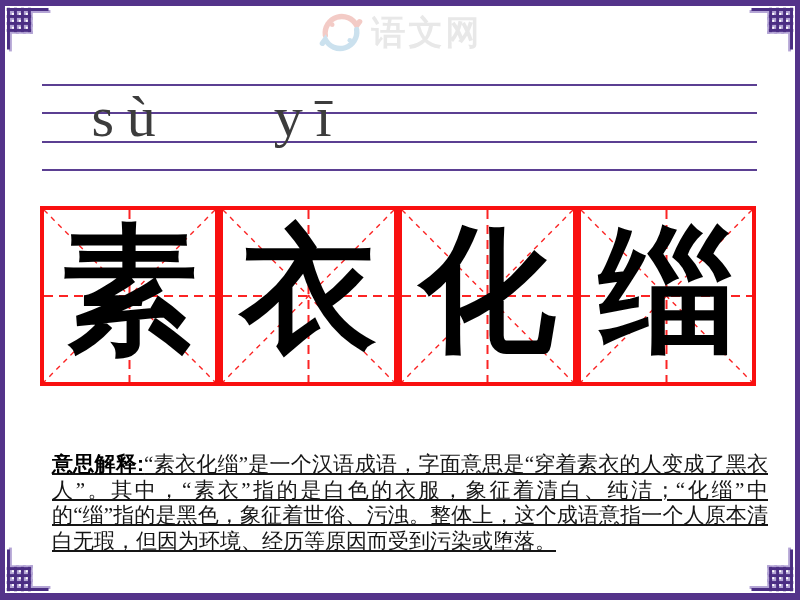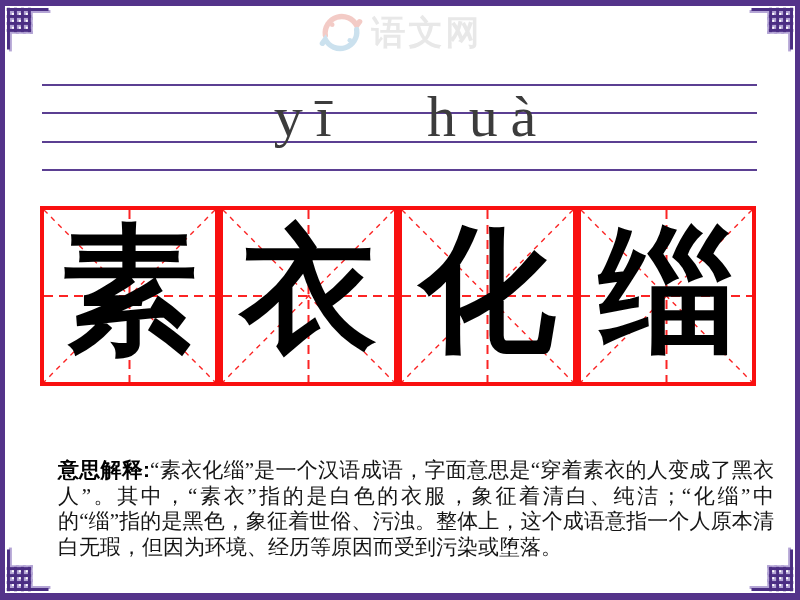--- a/index.html
+++ b/index.html
@@ -39,23 +39,23 @@
   
   .hanzi-grid{position:absolute;left:40px;top:206px;display:flex;}
   .hanzi-box{position:relative;width:179px;height:180px;box-sizing:border-box;
              border:4px solid #f90f0f;background:#fff;}
   .hanzi-box svg{position:absolute;left:0;top:0;width:100%;height:100%;}
   .hanzi-char{position:absolute;left:50%;top:50%;transform:translate(-50%,-54%);
               font-family:"Liberation Serif",serif;font-weight:bold;
               font-size:136px;line-height:1;color:#000;}
 
   
-  .explain{position:absolute;left:42px;top:441px;width:716px;margin:16px;
+  .explain{position:absolute;left:42px;top:441px;width:716px;margin:10px;
            font-family:"Liberation Serif",serif;
-           font-size:21px;line-height:25.5px;color:#151515;text-align:justify;}
+           font-size:21px;line-height:25.5px;color:#151515;text-align:justify;text-decoration:underline;}
   .explain b{font-family:"Liberation Sans",sans-serif;font-weight:bold;color:#000;}
 </style>
 </head>
 <body>
 
 <svg width="0" height="0" style="position:absolute">
   <defs>
     <symbol id="fret" viewBox="0 0 54 54">
       <g fill="none" stroke="#b4a5d5" stroke-width="3.4" transform="translate(2.2,2.2)">
         <path d="M2,4 H50"></path>
@@ -117,22 +117,22 @@
     </g>
   </svg>
   <span class="logo-name">语文网</span>
 </div>
 
 <div class="pinyin-guide">
   <div class="pline l1"></div>
   <div class="pline l2"></div>
   <div class="pline l3"></div>
   <div class="pline l4"></div>
+  <span class="psyl s1">sù</span>
   <span class="psyl s2">yī</span>
-  <span class="psyl s3">huà</span>
 </div>
 
 <div class="hanzi-grid">
   <div class="hanzi-box">
     <svg viewBox="0 0 171 172" preserveAspectRatio="none">
         <use href="#tzg"></use>
       </svg>
     <div class="hanzi-char">素</div>
   </div>
   <div class="hanzi-box">

